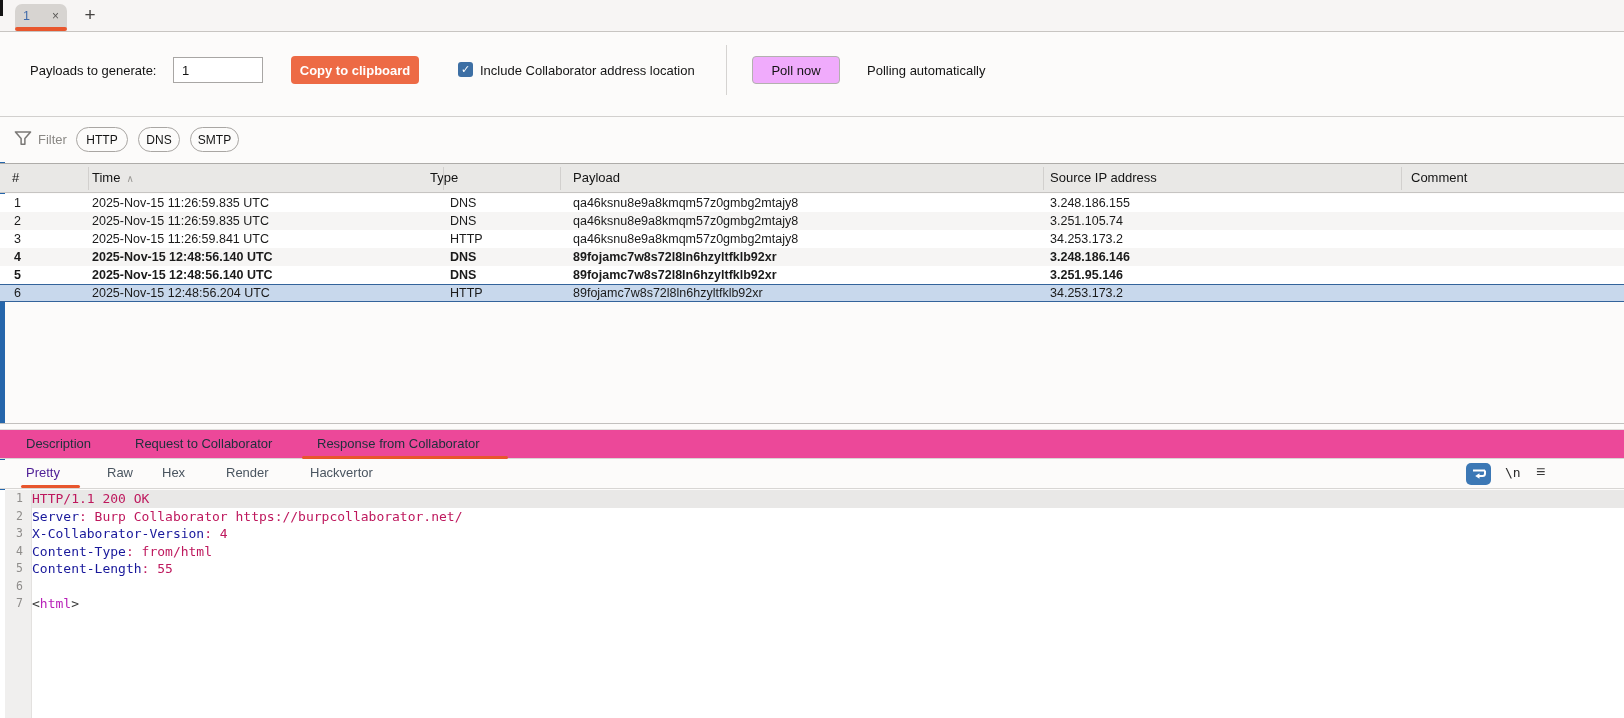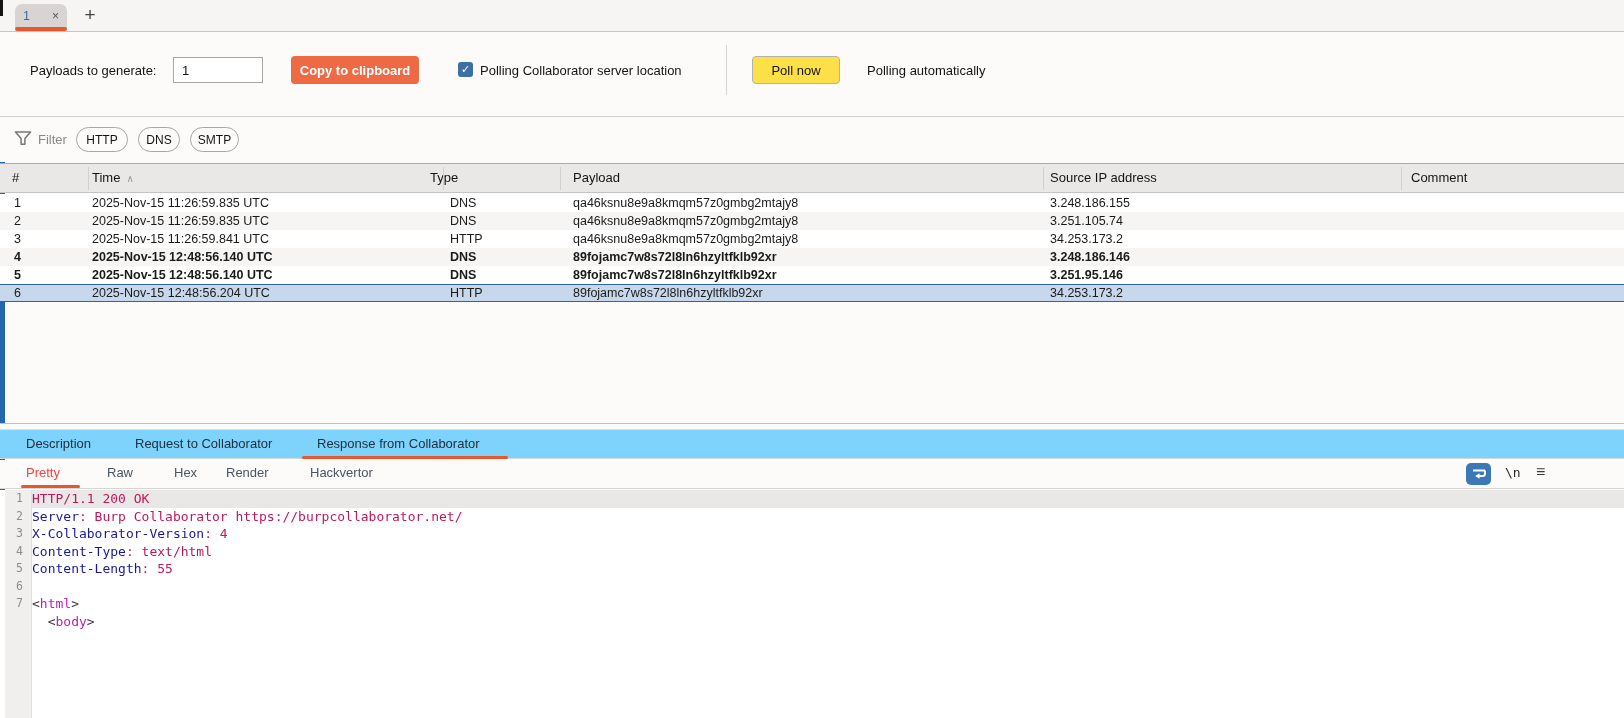--- a/index.html
+++ b/index.html
@@ -19,21 +19,21 @@
   
   .toolbar { position:absolute; left:0; top:33px; width:1624px; height:84px; background:#fcfbfa; border-bottom:1px solid #d2d0ce; }
   .tb-label { position:absolute; top:30px; font-size:13px; color:#141414; }
   .payloads-label { left:30px; }
   .payloads-input { position:absolute; left:173px; top:24px; width:90px; height:26px; border:1px solid #a8a6a4; background:#fff; font-family:inherit; font-size:13px; padding:0 8px; color:#141414; }
   .copy-btn { position:absolute; left:291px; top:23px; width:128px; height:28px; background:#ed6a45; color:#fff; border:none; border-radius:4px; font-family:inherit; font-size:13px; font-weight:bold; }
   .checkbox { position:absolute; left:458px; top:29px; width:15px; height:15px; background:#3d6fa4; border-radius:3px; display:flex; align-items:center; justify-content:center; }
   .checkbox span { color:#fff; font-size:11px; line-height:1; }
   .check-label { left:480px; }
   .tb-divider { position:absolute; left:726px; top:12px; width:1px; height:50px; background:#d5d3d1; }
-  .poll-btn { position:absolute; left:752px; top:23px; width:88px; height:28px; background:#fde047; border:1px solid #b3b1af; border-radius:4px; font-family:inherit; font-size:13px; color:#141414; }
+  .poll-btn { position:absolute; left:752px; top:23px; width:88px; height:28px; background:#f0abfc; border:1px solid #b3b1af; border-radius:4px; font-family:inherit; font-size:13px; color:#141414; }
   .polling-label { left:867px; }
 
   
   .blue-strip { position:absolute; left:0; width:5px; background:#2566ab; }
   .strip1 { top:118px; height:305px; }
   .strip2 { top:430px; height:288px; }
 
   
   .filterbar { position:absolute; left:0; top:118px; width:1624px; height:44px; background:#fcfbfa;padding-left:48px; }
   .funnel { position:absolute; left:13px; top:12px; }
@@ -55,29 +55,29 @@
   .trow.selected { background:#c8d8ec; box-shadow:inset 0 1px 0 #33639b, inset 0 -1px 0 #33639b; }
   .td { position:absolute; top:0; height:18px; line-height:18px; font-size:12.5px; white-space:nowrap; }
   .c-num{left:14px} .c-time{left:92px} .c-type{left:450px} .c-payload{left:573px} .c-ip{left:1050px} .c-comment{left:1411px}
   .h-num{left:12px} .h-time{left:92px} .h-type{left:430px} .h-payload{left:573px} .h-ip{left:1050px} .h-comment{left:1411px}
 
   
   .split1 { position:absolute; left:0; top:423px; width:1624px; height:1px; background:#c2c0be; }
   .split2 { position:absolute; left:0; top:429px; width:1624px; height:1px; background:#e0dedc; }
 
   
-  .dtabs { position:absolute; left:0; top:430px; width:1624px; height:29px; background:#7dd3fc; border-bottom:1px solid #d8d6d4; }
+  .dtabs { position:absolute; left:0; top:430px; width:1624px; height:29px; background:#ec4899; border-bottom:1px solid #d8d6d4; }
   .dtab { position:absolute; top:0; height:28px; line-height:28px; font-size:13px; color:#20303d; }
   .dtab-desc { left:26px; } .dtab-req { left:135px; } .dtab-resp { left:317px; }
   .resp-underline { position:absolute; left:302px; top:456px; width:206px; height:3px; background:#e8562d; border-radius:2px; }
 
   .subtabs { position:absolute; left:0; top:460px; width:1624px; height:29px; background:#fcfbfa; border-bottom:1px solid #d8d6d4; }
   .stab { position:absolute; top:0; height:26px; line-height:26px; font-size:13px; color:#4a5560; }
-  .stab.active { color:#ef4444; }
-  .stab-pretty{left:26px} .stab-raw{left:107px} .stab-hex{left:174px} .stab-render{left:226px} .stab-hack{left:310px}
+  .stab.active { color:#4c1d95; }
+  .stab-pretty{left:26px} .stab-raw{left:107px} .stab-hex{left:162px} .stab-render{left:226px} .stab-hack{left:310px}
   .pretty-underline { position:absolute; left:21px; top:485px; width:59px; height:3px; background:#e8562d; border-radius:2px; }
   .wrap-icon { position:absolute; left:1466px; top:463px; width:25px; height:22px; background:#3c78b5; border-radius:5px; display:flex; align-items:center; justify-content:center; }
   .nl-icon { position:absolute; left:1505px; top:465px; font-size:13px; color:#2b2b2b; font-family:"DejaVu Sans Mono",monospace; }
   .menu-icon { position:absolute; left:1536px; top:463px; font-size:16px; color:#3a3a3a; }
 
   
   .editor { position:absolute; left:0; top:490px; width:1624px; height:228px; background:#fff; }
   .gutter-bg { position:absolute; left:5px; top:0; width:27px; height:228px; background:#f0efee; border-right:1px solid #e3e1df; }
   .code-lines { position:absolute; left:0; top:0; width:1624px; }
   .cline { position:relative; height:17.5px; display:flex; }
@@ -104,21 +104,21 @@
     <div class="new-tab">+</div>
   </div>
 
   <div class="toolbar">
     <span class="tb-label payloads-label">Payloads to generate:</span>
     <input class="payloads-input" value="1" style="">
     <button class="copy-btn">Copy to clipboard</button>
     <div class="checkbox">
       <span>✓</span>
     </div>
-    <span class="tb-label check-label">Polling Collaborator server location</span>
+    <span class="tb-label check-label">Include Collaborator address location</span>
     <div class="tb-divider"></div>
     <button class="poll-btn">Poll now</button>
     <span class="tb-label polling-label">Polling automatically</span>
   </div>
 
   <div class="blue-strip strip1"></div>
   <div class="blue-strip strip2"></div>
 
   <div class="filterbar">
     <svg class="funnel" viewBox="0 0 20 18" width="20" height="17">
@@ -233,34 +233,30 @@
         <div class="cline">
           <span class="lnum">2</span>
           <span class="ccontent"><span class="seg-hname">Server</span><span class="seg-plain">: Burp Collaborator https://burpcollaborator.net/</span></span>
         </div>
         <div class="cline">
           <span class="lnum">3</span>
           <span class="ccontent"><span class="seg-hname">X-Collaborator-Version</span><span class="seg-plain">: 4</span></span>
         </div>
         <div class="cline">
           <span class="lnum">4</span>
-          <span class="ccontent"><span class="seg-hname">Content-Type</span><span class="seg-plain">: text/html</span></span>
+          <span class="ccontent"><span class="seg-hname">Content-Type</span><span class="seg-plain">: from/html</span></span>
         </div>
         <div class="cline">
           <span class="lnum">5</span>
           <span class="ccontent"><span class="seg-hname">Content-Length</span><span class="seg-plain">: 55</span></span>
         </div>
         <div class="cline">
           <span class="lnum">6</span>
           <span class="ccontent"></span>
         </div>
         <div class="cline">
           <span class="lnum">7</span>
           <span class="ccontent"><span class="seg-br">&lt;</span><span class="seg-tag">html</span><span class="seg-br">&gt;</span></span>
         </div>
-        <div class="cline">
-          <span class="lnum"></span>
-          <span class="ccontent"><span class="seg-plain">  </span><span class="seg-br">&lt;</span><span class="seg-tag">body</span><span class="seg-br">&gt;</span></span>
-        </div>
       </div>
   </div>
 
 </div>
 
 </body></html>

